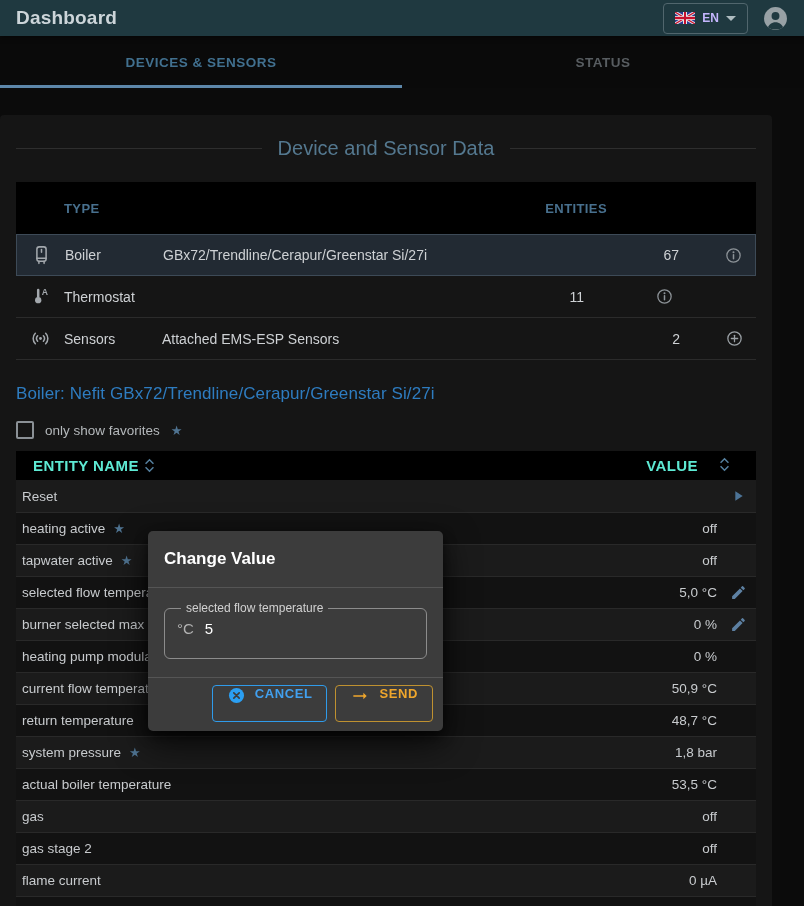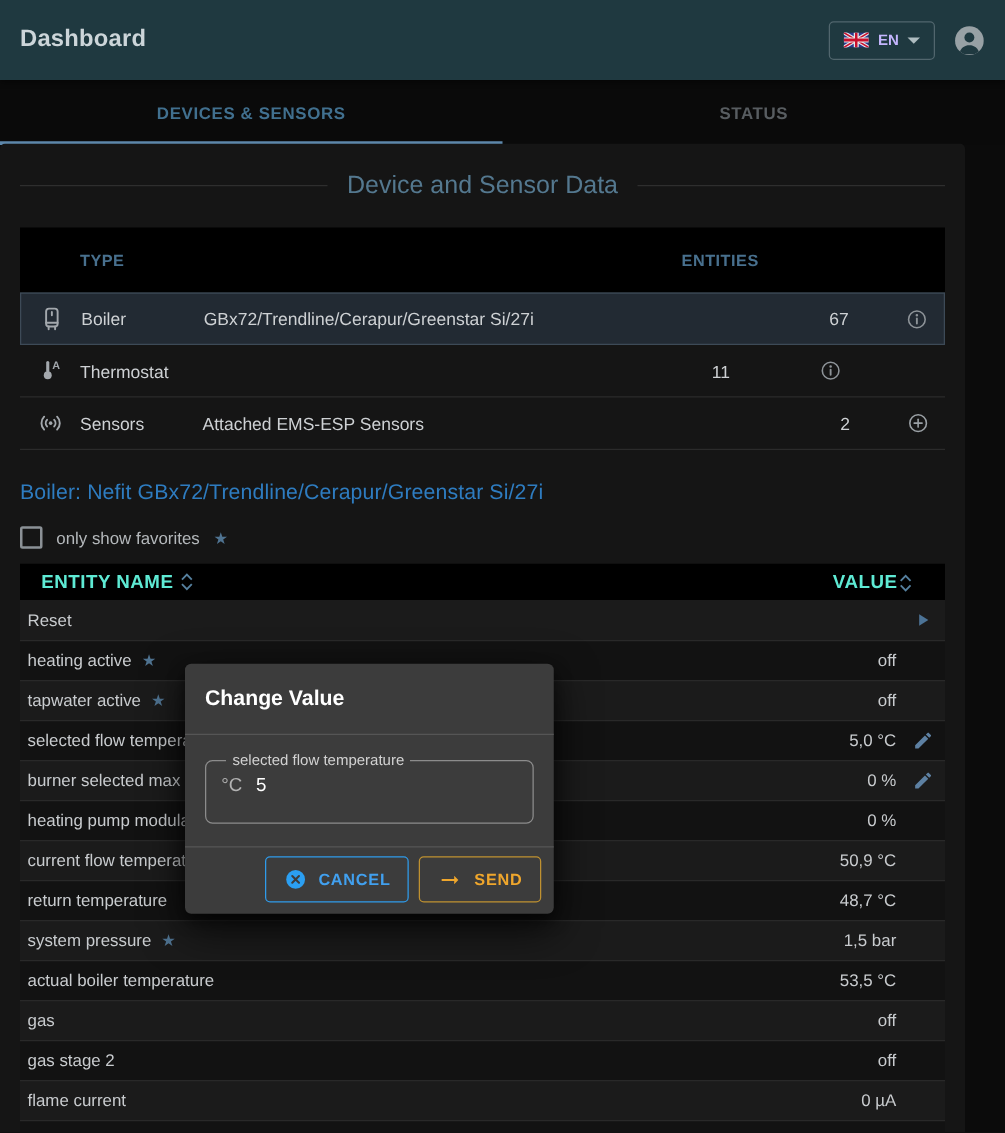--- a/index.html
+++ b/index.html
@@ -3,21 +3,21 @@
 <meta charset="utf-8">
 <style>
   * { margin:0; padding:0; box-sizing:border-box; }
   html,body { width:804px; height:906px; }
   body {
     position:relative; overflow:hidden; background:#0b0b0b;
     font-family:"Liberation Sans", sans-serif; color:#c9ccce;
   }
   
   .appbar {
-    height:64px; background:#1f3940; display:flex; align-items:center;
+    height:36px; background:#1f3940; display:flex; align-items:center;
     padding:0 16px; box-shadow:0 2px 5px rgba(0,0,0,.45); position:relative; z-index:5;
   }
   .appbar-title { font-size:19px; font-weight:700; color:#ccd5d9; letter-spacing:.2px; }
   .appbar-right { margin-left:auto; display:flex; align-items:center; gap:15px; }
   .lang-btn {
     display:flex; align-items:center; gap:7px; height:31px; padding:0 11px;
     background:transparent; border:1px solid #51666d; border-radius:4px;
     color:#c4b5fd; font-size:12px; font-weight:700; cursor:pointer;
     font-family:"Liberation Sans", sans-serif;
     justify-content:flex-end;
@@ -55,21 +55,21 @@
   .drow.selected { background:#222a33; border:1px solid #3d4a57; }
   
   .device-title { margin-top:24px; font-size:17px; font-weight:500; color:#2e7cc0; letter-spacing:.1px; }
   .favorites { display:flex; align-items:center; gap:11px; margin:17px 0 12px; cursor:pointer; }
   .checkbox { width:18px; height:18px; border:2px solid #8b9196; border-radius:2px; background:transparent; }
   .favorites .lbl { font-size:13.5px; color:#b4b8bb; }
   .star { color:#4f7391; font-size:13px; }
   .egrid { display:grid; grid-template-columns:1fr 120px 36px; align-items:center; }
   .ent-head { background:#000; height:29px; color:#5eead4; font-size:15px; font-weight:700; letter-spacing:.4px;padding-left:11px; }
   .ent-head .name-h { padding-left:6px; display:flex; align-items:center; gap:5px; cursor:pointer; }
-  .ent-head .value-h { display:flex; align-items:flex-end; justify-content:flex-end; gap:1px; cursor:pointer; grid-column:2 / span 2; padding-right:26px; }
+  .ent-head .value-h { display:flex; align-items:flex-start; justify-content:flex-end; gap:21px; cursor:pointer; grid-column:2 / span 2; padding-right:26px; }
   .sort { display:flex; flex-direction:column; gap:1px; }
   .erow { height:32px; font-size:13.5px; color:#c8cbce; }
   .erow:nth-child(odd) { background:#1b1b1b; }
   .erow:nth-child(even) { background:#121212; }
   .erow + .erow { border-top:1px solid #292929; }
   .erow .name { padding-left:6px; display:flex; align-items:center; gap:8px; white-space:nowrap; overflow:hidden; }
   .erow .value { text-align:right; padding-right:3px; white-space:nowrap; }
   .erow .action { display:flex; justify-content:center; align-items:center; cursor:pointer; }
   
   .dialog {
@@ -79,21 +79,21 @@
   }
   .dialog-title { padding:18px 16px; font-size:17px; font-weight:700; color:#fff; }
   .dialog-content { border-top:1px solid #555; border-bottom:1px solid #555; padding:13px 16px 18px; }
   .field { border:1px solid #8c8c8c; border-radius:6px; height:58px; padding:0 12px; }
   .field legend { font-size:12px; color:#d2d2d2; padding:0 5px; margin-left:4px; }
   .input-line { display:flex; align-items:center; gap:11px; font-size:15px; margin-top:5px; }
   .input-line .unit { color:#b2b2b2; }
   .input-line .val { color:#fff; }
   .dialog-actions { display:flex; justify-content:flex-end; align-items:center; gap:8px; padding:7px 10px 9px; }
   .btn {
-    display:flex; align-items:center; gap:9px; height:37px; padding:0 14px;
+    display:flex; gap:9px; height:37px; padding:0 14px;
     background:transparent; border-radius:4px; font-size:13px; font-weight:700;
     letter-spacing:.6px; cursor:pointer; font-family:"Liberation Sans", sans-serif;
   }
   .btn-cancel { border:1px solid #2f9bea; color:#41a0ef; }
   .btn-send { border:1px solid #bf9130; color:#efa62c; }
   .bicon { display:flex; }
 </style>
 </head>
 <body>
 
@@ -315,21 +315,21 @@
             <span>return temperature</span>
           </span>
           <span class="value">48,7 °C</span>
           <span class="action"></span>
         </div>
         <div class="egrid erow">
           <span class="name">
             <span>system pressure</span>
             <span class="star">★</span>
           </span>
-          <span class="value">1,5 bar</span>
+          <span class="value">1,8 bar</span>
           <span class="action"></span>
         </div>
         <div class="egrid erow">
           <span class="name">
             <span>actual boiler temperature</span>
           </span>
           <span class="value">53,5 °C</span>
           <span class="action"></span>
         </div>
         <div class="egrid erow">

